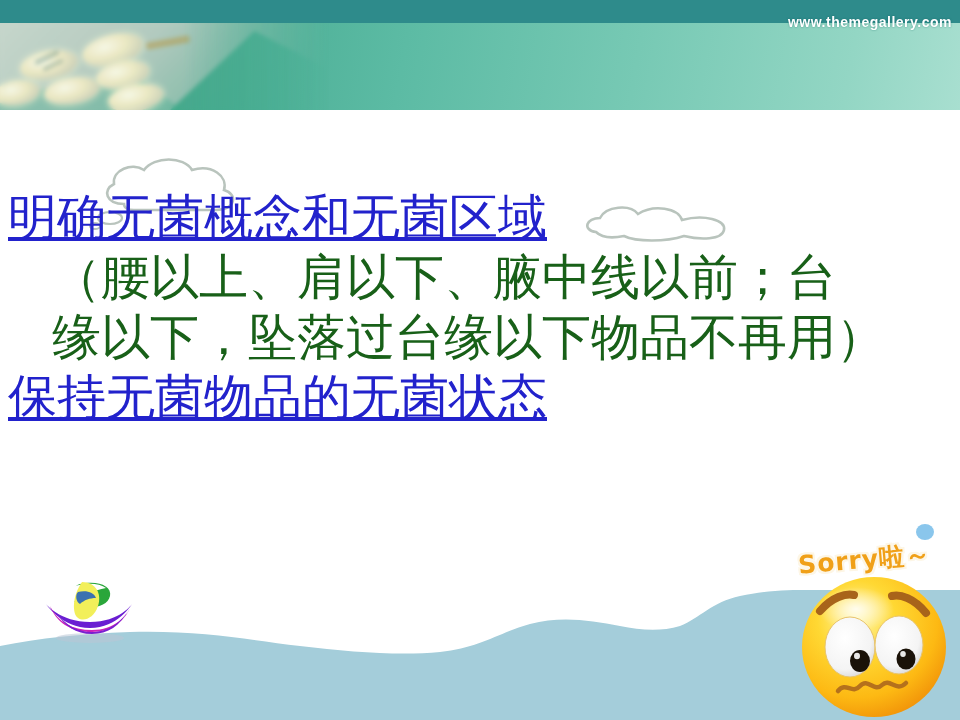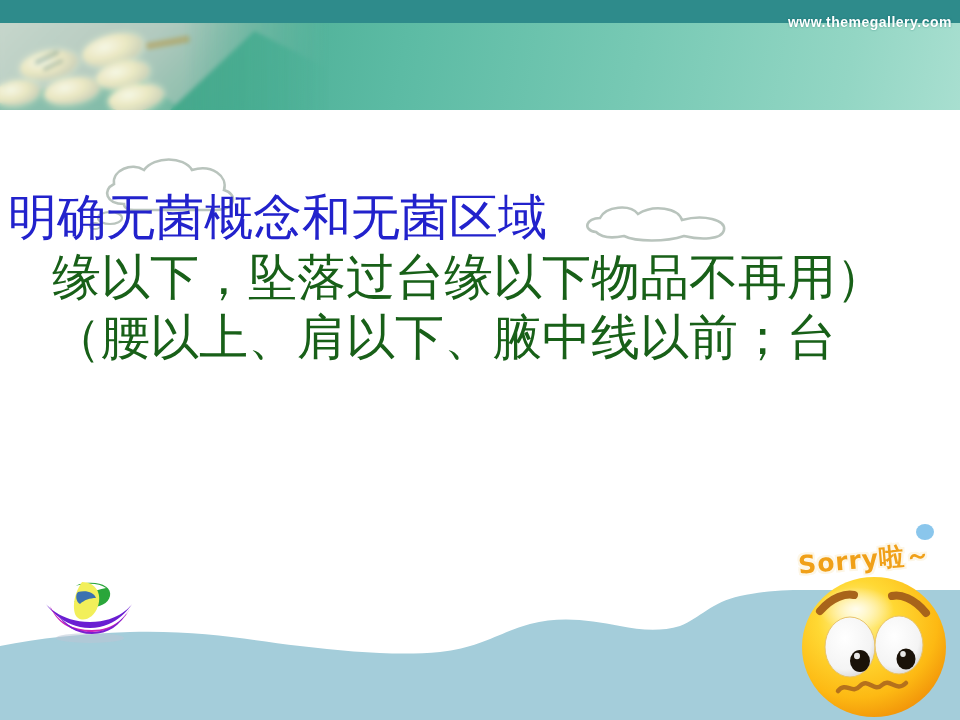--- a/index.html
+++ b/index.html
@@ -98,21 +98,21 @@
     position:absolute;
     left:8px; top:188px;
     width:944px;
   }
   .ln {
     white-space:nowrap;
     font-size:49px;
     line-height:60px;
     font-family:"Liberation Serif","DejaVu Serif",serif;
   }
-  .ln.blue  { color:#2222cc; }
+  .ln.blue  { color:#2222cc;text-decoration:underline; }
   .ln.green { color:#186018; }
   .ln.ind   { padding-left:44px; }
 
   
   #wave { position:absolute; left:0; bottom:0; width:960px; height:130px; }
 
   
   #boat-logo { position:absolute; left:36px; top:578px; width:104px; height:66px; }
 
   
@@ -178,22 +178,23 @@
   </div>
 
   <div class="cloud" style="left:580px;top:198px;">
     <svg width="160" height="50" viewBox="0 0 160 50" fill="none">
       <path d="M16 34 C2 32 6 20 20 20 C26 8 50 6 58 16 C74 6 98 10 102 22 C124 16 146 22 144 32 C142 42 120 42 104 38 C86 44 56 44 44 38 C34 40 22 40 16 34 Z" stroke="#b9c4bd" stroke-width="2.6" fill="none"></path>
     </svg>
   </div>
 
   <div id="body-text">
     <div class="ln blue">明确无菌概念和无菌区域</div>
+    <div class="ln green ind">（腰以上、肩以下、腋中线以前；台</div>
     <div class="ln green ind">缘以下，坠落过台缘以下物品不再用）</div>
-    <div class="ln green ind">（腰以上、肩以下、腋中线以前；台</div>
+    <div class="ln blue">保持无菌物品的无菌状态</div>
   </div>
 
   <svg id="wave" viewBox="0 0 960 130" preserveAspectRatio="none">
     <path d="M0 56 C40 48 80 44 130 42 C200 40 250 50 300 56 C350 62 400 66 440 62 C480 58 500 42 530 34 C560 26 590 30 620 36 C640 40 660 42 680 36 C700 28 712 12 740 6 C768 0 790 0 810 0 L960 0 L960 130 L0 130 Z" fill="#a4cdda"></path>
   </svg>
 
   <svg id="boat-logo" viewBox="0 0 104 66">
     <ellipse cx="54" cy="60" rx="34" ry="5" fill="#b9c6d6" opacity=".55"></ellipse>
     <path d="M44 6 C62 2 76 8 74 18 C72 28 56 32 44 28 C34 24 32 10 44 6 Z" fill="#2aa63a"></path>
     <path d="M30 12 C44 4 62 4 70 10 C58 12 46 18 38 24 C32 22 28 17 30 12 Z" fill="#ffffff"></path>

